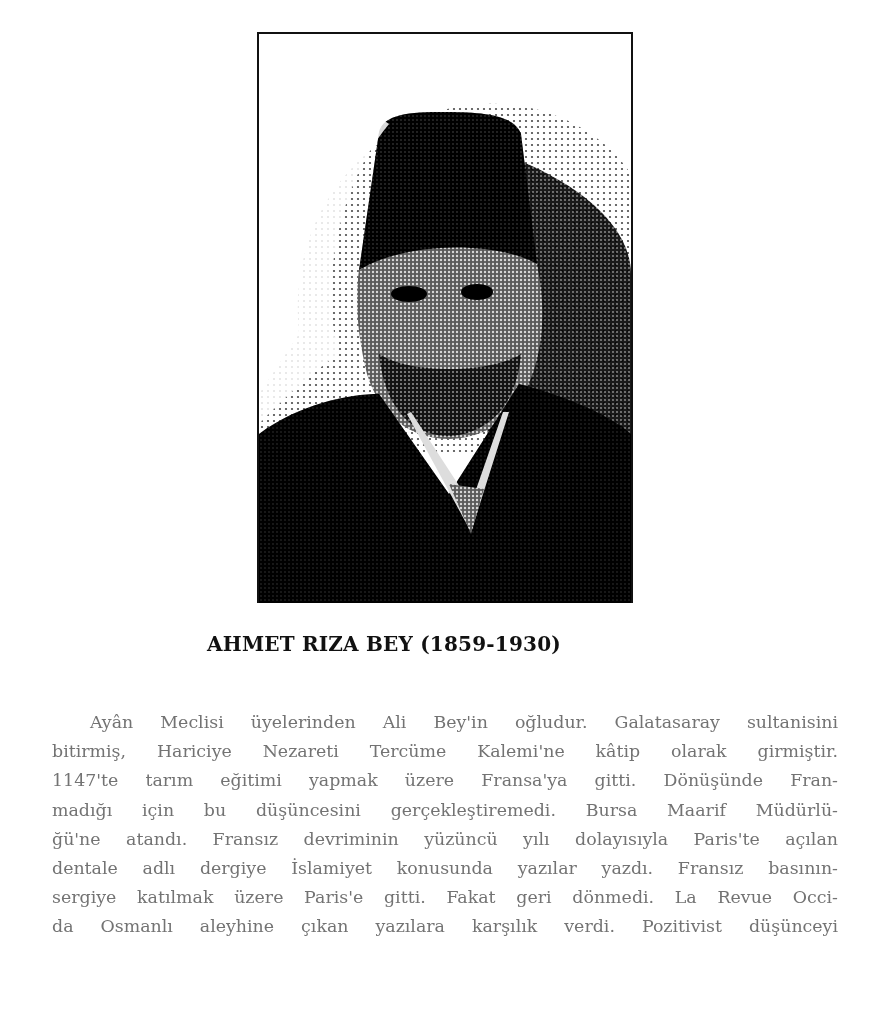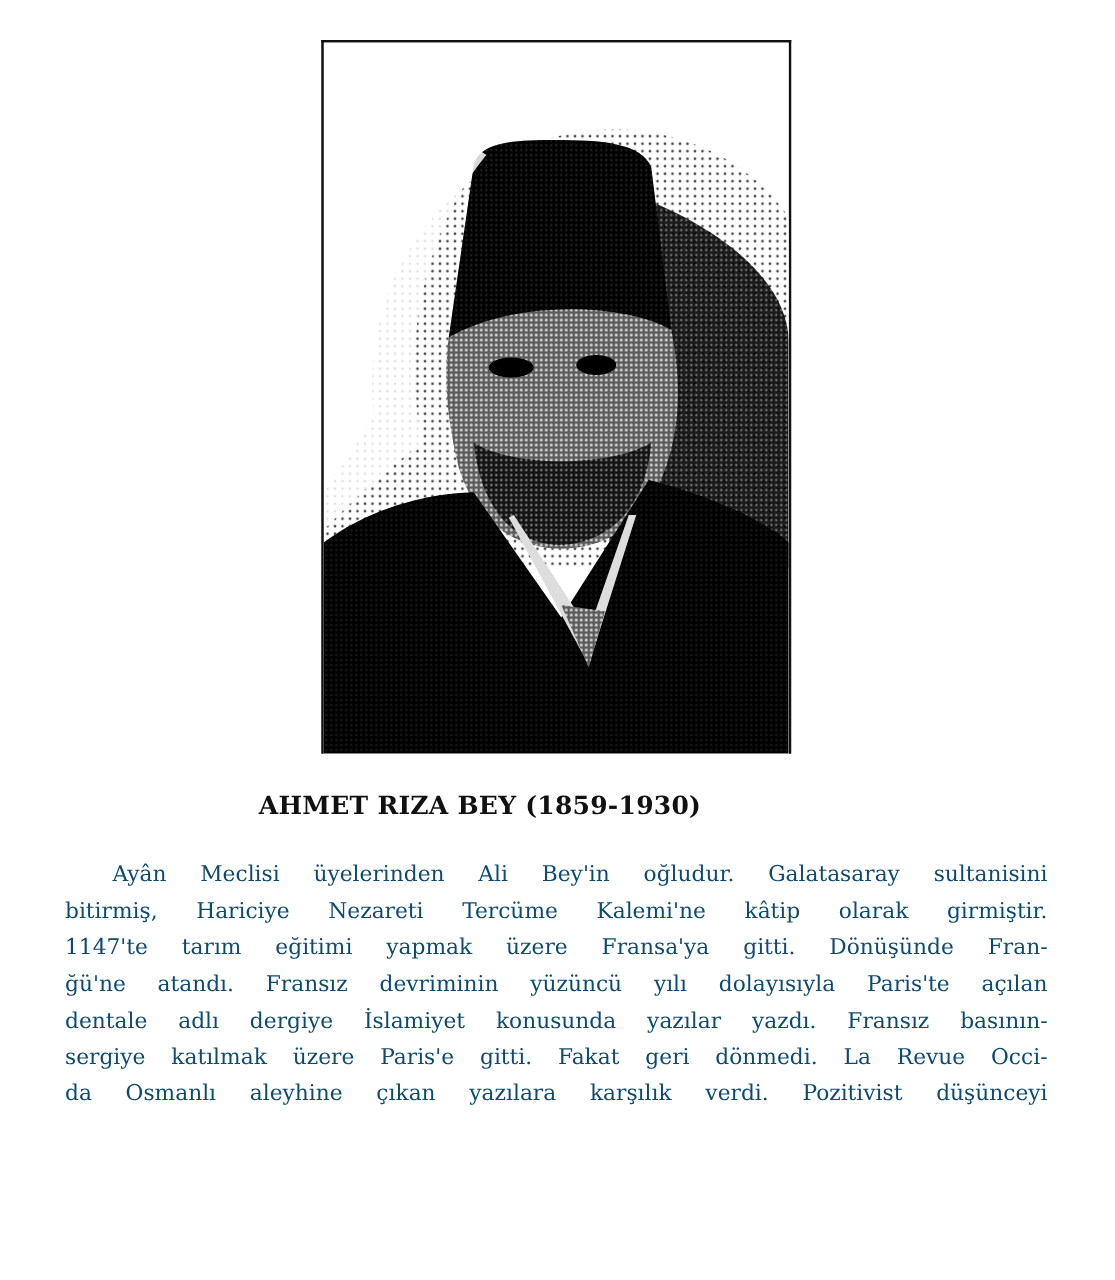--- a/index.html
+++ b/index.html
@@ -39,26 +39,26 @@
       text-align: center;
       font-family: "DejaVu Serif", "Liberation Serif", serif;
       font-weight: bold;
       font-size: 20px;
       letter-spacing: 0.2px;
       color: #111;
     }
     .body-text {
       position: absolute;
       left: 52px;
-      top: 686px;
+      top: 708px;
       width: 786px;
       font-family: "DejaVu Serif", "Liberation Serif", serif;
       font-size: 17.4px;
       line-height: 29.2px;
-      color: #0c4a6e;
+      color: #737373;
     }
     .line {
       display: block;
       white-space: nowrap;
       text-align: justify;
       text-align-last: justify;
     }
     .line.first {
       text-indent: 38px;
     }
@@ -112,17 +112,18 @@
     <path d="M 0 0 L 0 390 C 20 370, 50 340, 80 320 C 60 250, 80 150, 130 90 L 0 0 Z" fill="#fff" opacity="0.85"></path>
   </svg>
 </div>
 
 <div class="caption">AHMET RIZA BEY (1859-1930)</div>
 
 <div class="body-text">
   <span class="line first">Ayân Meclisi üyelerinden Ali Bey'in oğludur. Galatasaray sultanisini</span>
   <span class="line">bitirmiş, Hariciye Nezareti Tercüme Kalemi'ne kâtip olarak girmiştir.</span>
   <span class="line">1147'te tarım eğitimi yapmak üzere Fransa'ya gitti. Dönüşünde Fran-</span>
+  <span class="line">madığı için bu düşüncesini gerçekleştiremedi. Bursa Maarif Müdürlü-</span>
   <span class="line">ğü'ne atandı. Fransız devriminin yüzüncü yılı dolayısıyla Paris'te açılan</span>
   <span class="line">dentale adlı dergiye İslamiyet konusunda yazılar yazdı. Fransız basının-</span>
   <span class="line">sergiye katılmak üzere Paris'e gitti. Fakat geri dönmedi. La Revue Occi-</span>
   <span class="line">da Osmanlı aleyhine çıkan yazılara karşılık verdi. Pozitivist düşünceyi</span>
 </div>
 
 </body></html>

